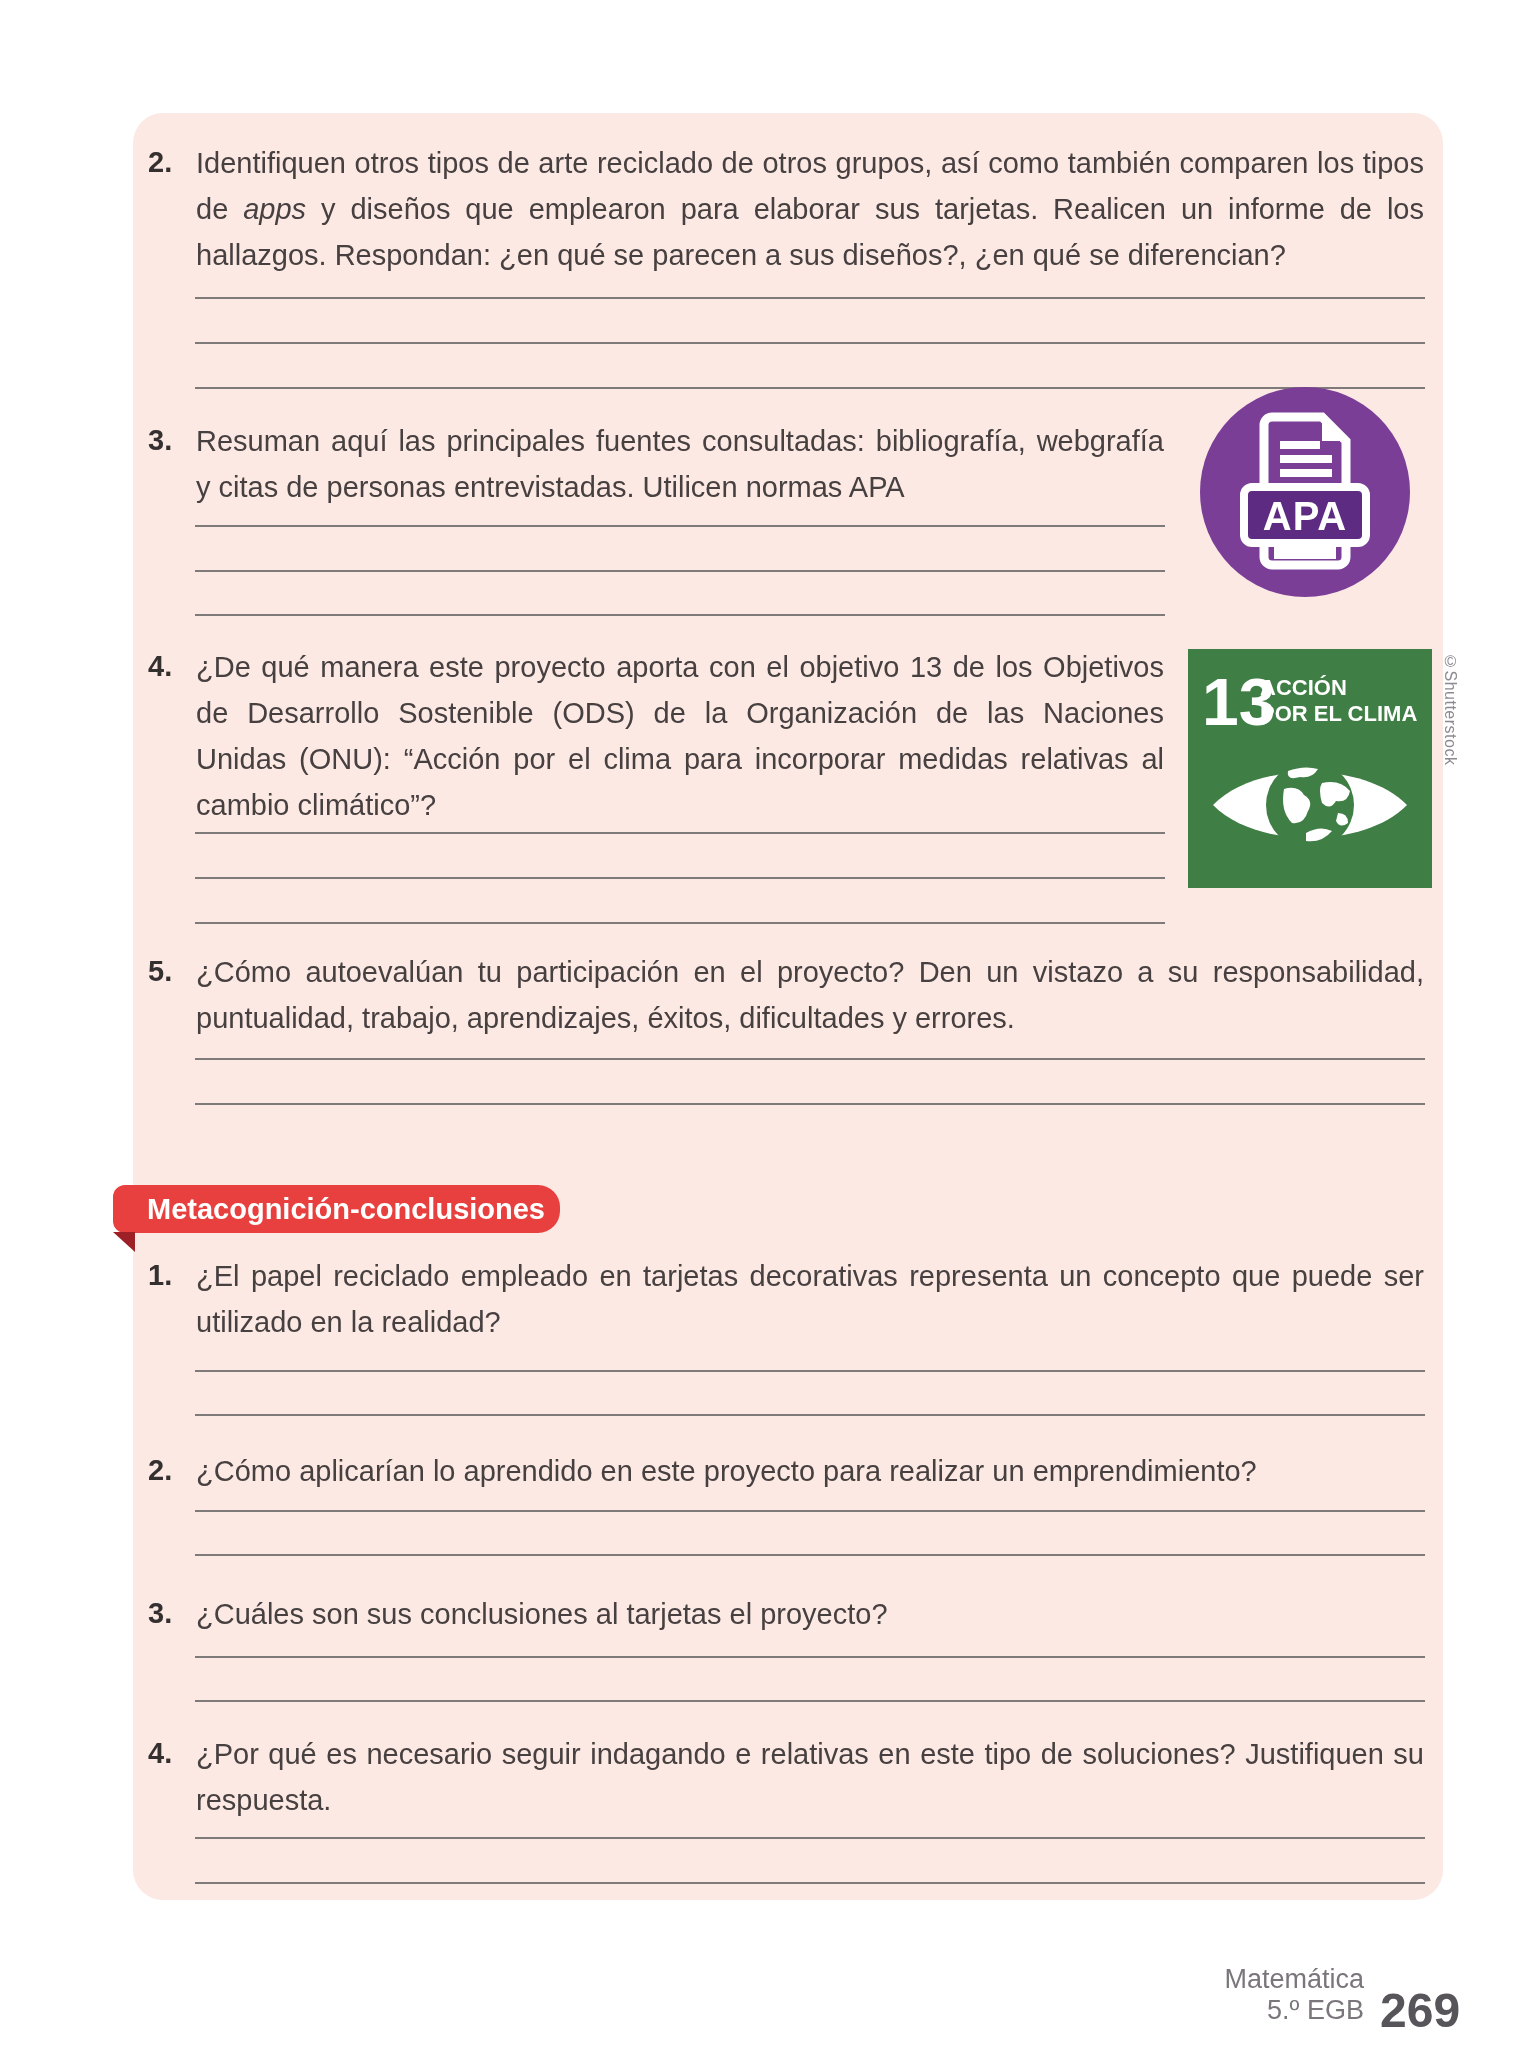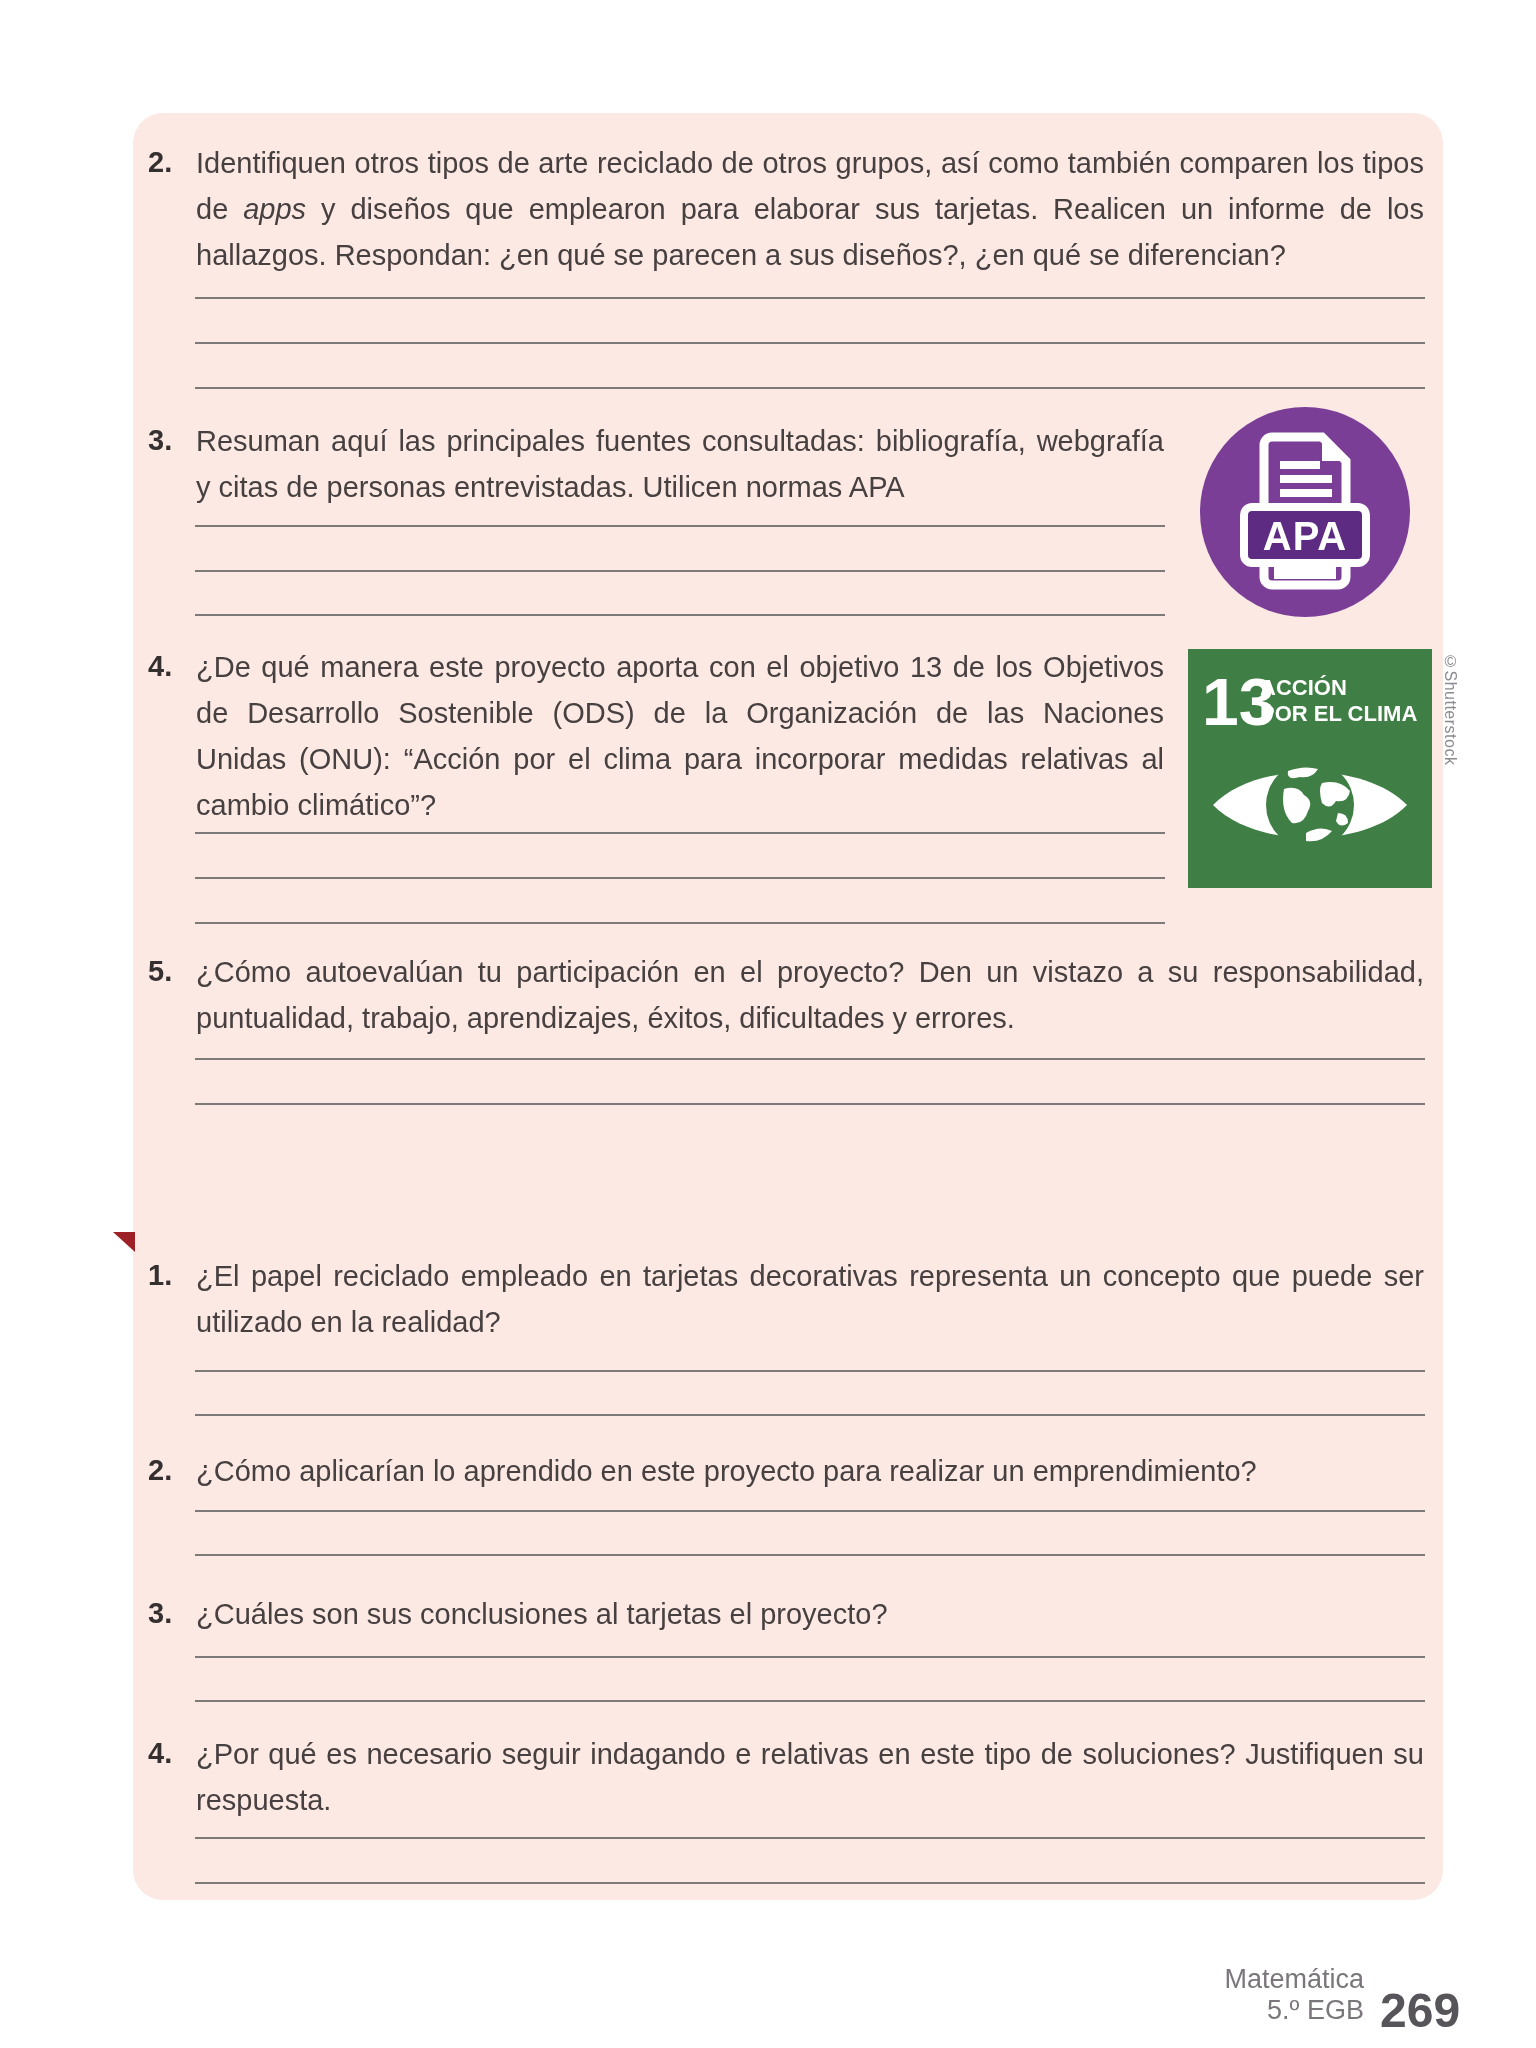--- a/index.html
+++ b/index.html
@@ -41,21 +41,21 @@
   <div class="rule w-full" style="left:195px;top:387px;"></div>
 
   <div class="q" style="left:148px;top:417px;width:1017px;">
     <span class="qnum">3.</span>
     <p class="qtext w-short">Resuman aquí las principales fuentes consultadas: bibliografía, webgrafía y citas de personas entrevistadas. Utilicen normas APA</p>
   </div>
   <div class="rule w-short" style="left:195px;top:525px;"></div>
   <div class="rule w-short" style="left:195px;top:570px;"></div>
   <div class="rule w-short" style="left:195px;top:614px;"></div>
 
-  <div class="icon-box" style="left:1200px;top:407px;width:210px;height:210px;">
+  <div class="icon-box" style="left:1200px;top:387px;width:210px;height:210px;">
     <svg width="210" height="210" viewBox="0 0 210 210" aria-hidden="true">
       <circle cx="105" cy="105" r="105" fill="#7b3e97"></circle>
       <path d="M72,30 h50 l24,24 v116 a8,8 0 0 1 -8,8 h-66 a8,8 0 0 1 -8,-8 v-132 a8,8 0 0 1 8,-8 z" fill="#7b3e97" stroke="#ffffff" stroke-width="9"></path>
       <path d="M122,28 l26,26 h-26 z" fill="#ffffff"></path>
       <rect x="80" y="54" width="40" height="8" fill="#ffffff"></rect>
       <rect x="80" y="68" width="52" height="8" fill="#ffffff"></rect>
       <rect x="80" y="82" width="52" height="8" fill="#ffffff"></rect>
       <rect x="44" y="100" width="122" height="56" rx="8" fill="#5d2b81" stroke="#ffffff" stroke-width="8"></rect>
       <rect x="74" y="160" width="62" height="12" fill="#ffffff"></rect>
       <text x="105" y="143" text-anchor="middle" font-family="Liberation Sans, sans-serif" font-weight="bold" font-size="40" fill="#ffffff" letter-spacing="1">APA</text>
@@ -87,20 +87,23 @@
   </div>
   <div class="credit">©Shutterstock</div>
 
   <div class="q" style="left:148px;top:948px;width:1277px;">
     <span class="qnum">5.</span>
     <p class="qtext w-full">¿Cómo autoevalúan tu participación en el proyecto? Den un vistazo a su responsabilidad, puntualidad, trabajo, aprendizajes, éxitos, dificultades y errores.</p>
   </div>
   <div class="rule w-full" style="left:195px;top:1058px;"></div>
   <div class="rule w-full" style="left:195px;top:1103px;"></div>
 
+  <div class="badge">
+    <span>Metacognición-conclusiones</span>
+  </div>
   <div class="badge-fold"></div>
 
   <div class="q" style="left:148px;top:1252px;width:1277px;">
     <span class="qnum">1.</span>
     <p class="qtext w-full">¿El papel reciclado empleado en tarjetas decorativas representa un concepto que puede ser utilizado en la realidad?</p>
   </div>
   <div class="rule w-full" style="left:195px;top:1370px;"></div>
   <div class="rule w-full" style="left:195px;top:1414px;"></div>
 
   <div class="q" style="left:148px;top:1447px;width:1277px;">

